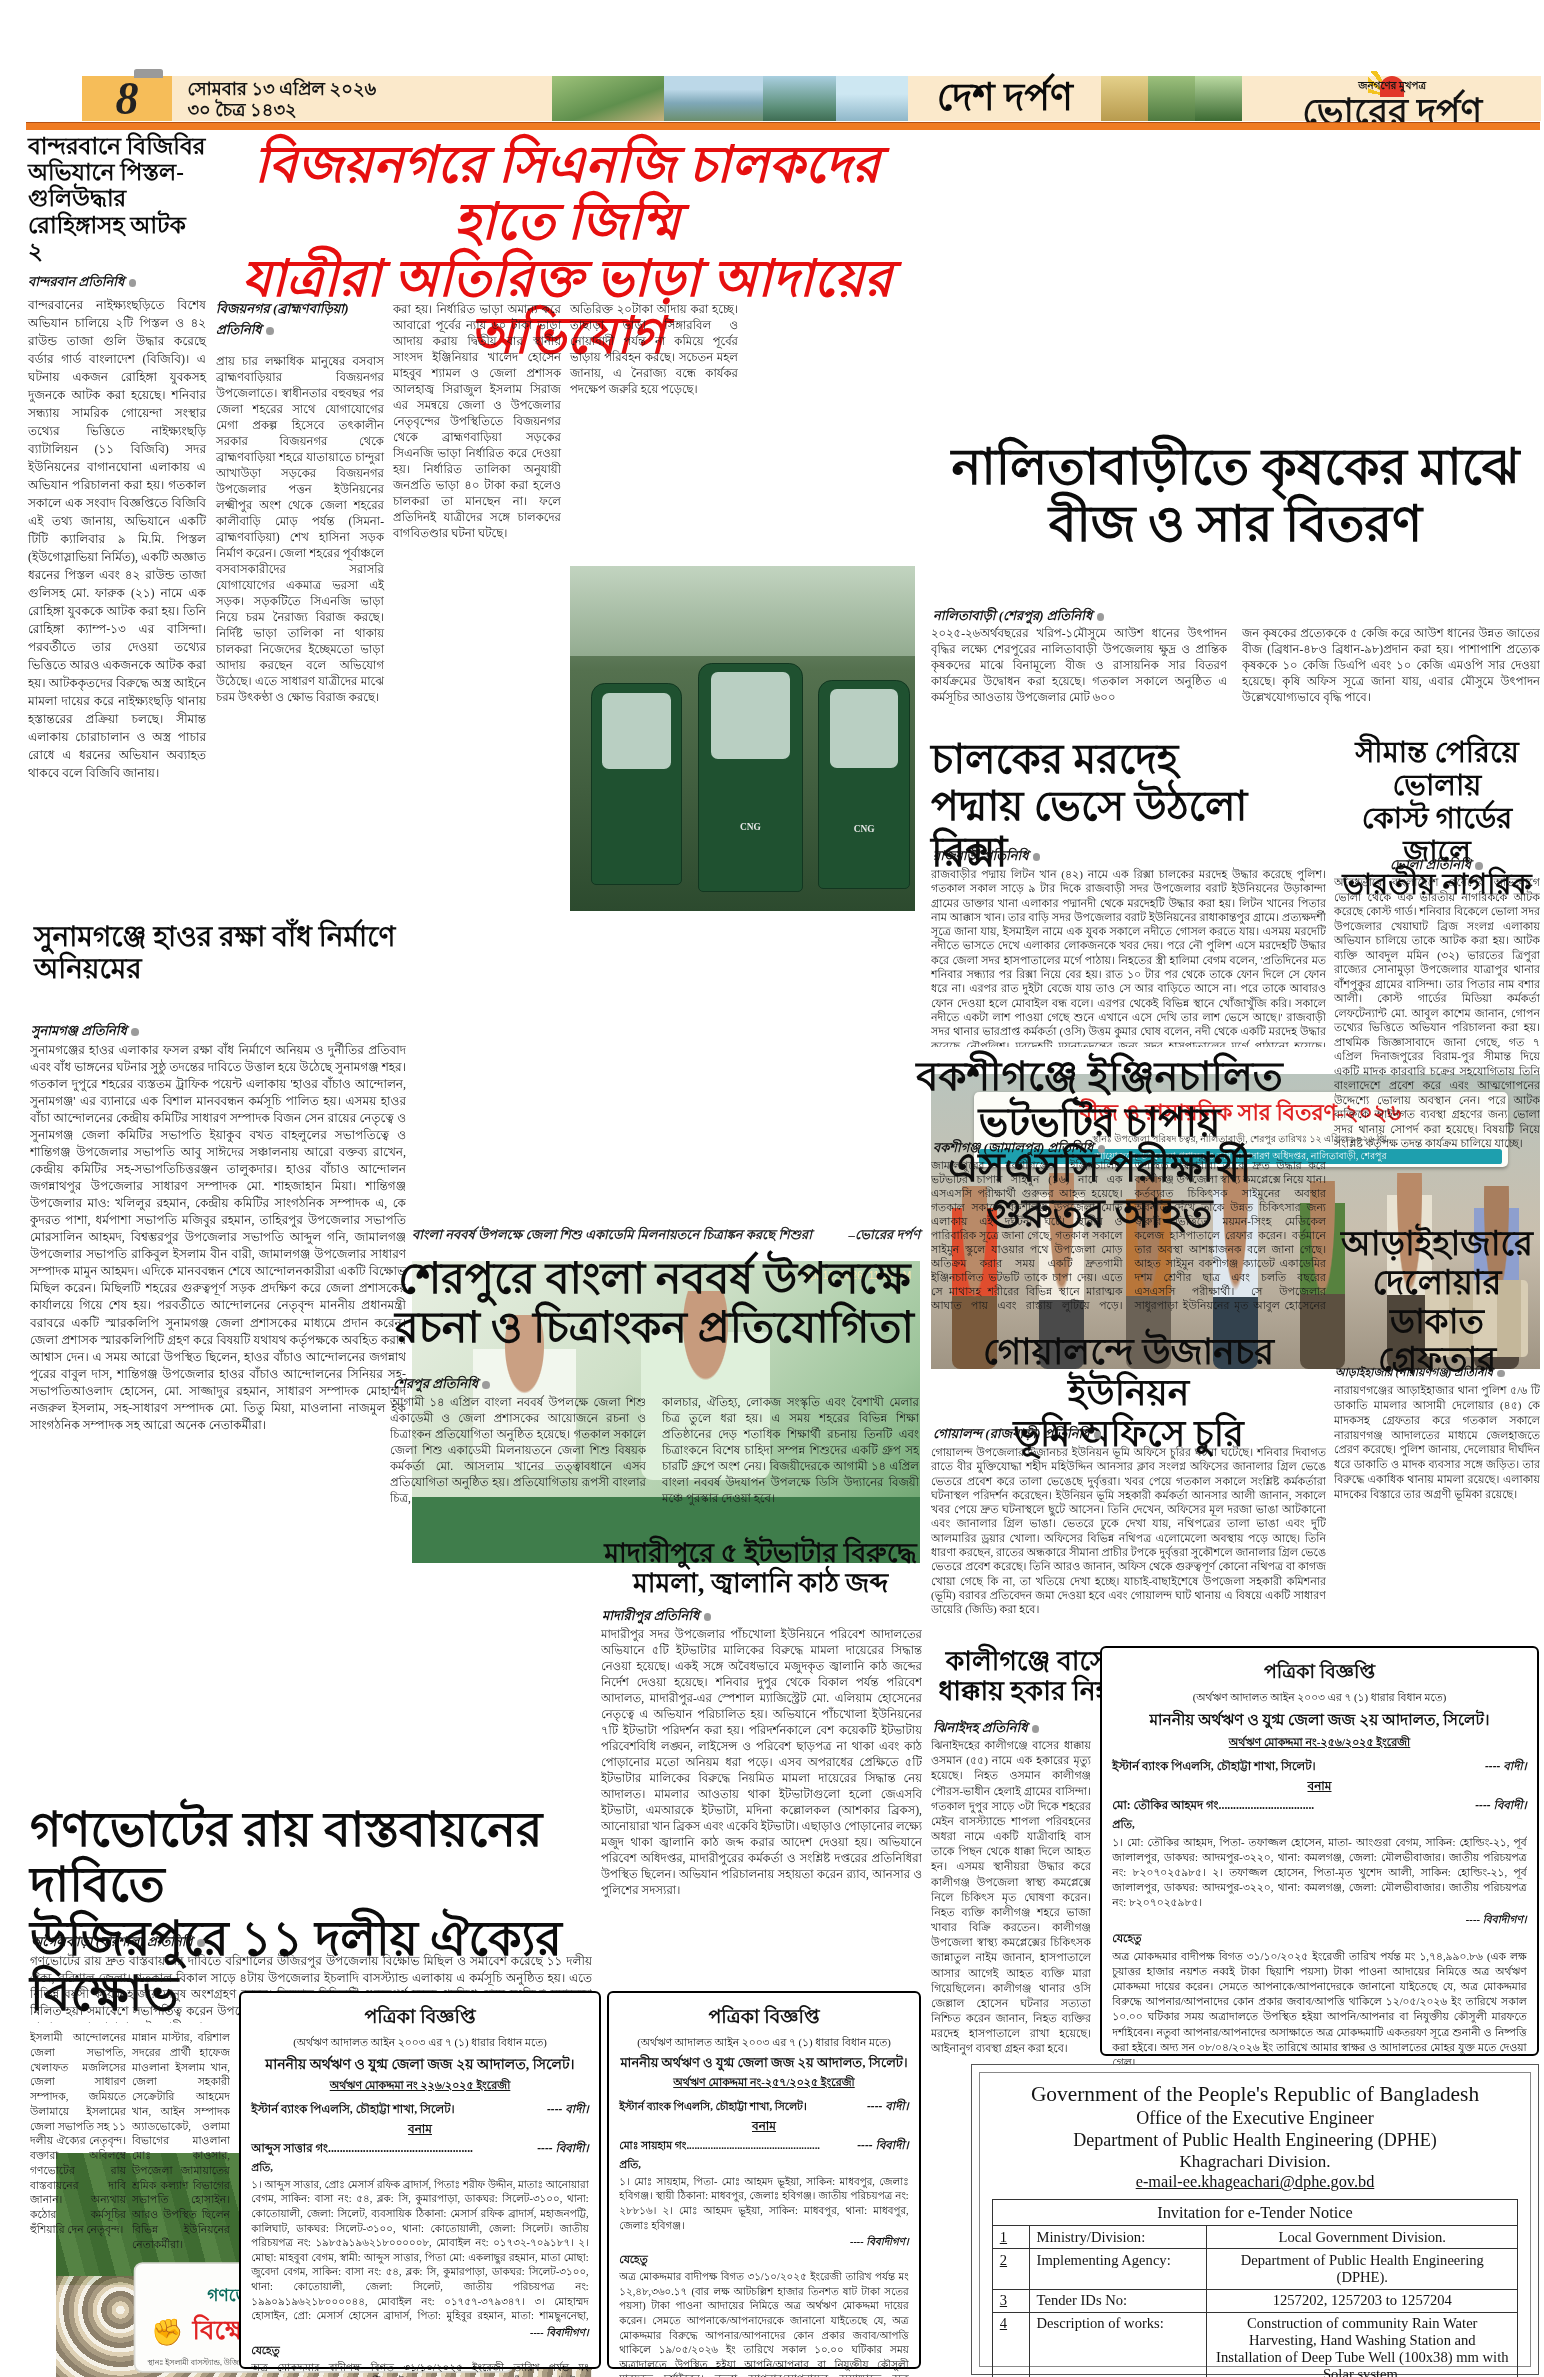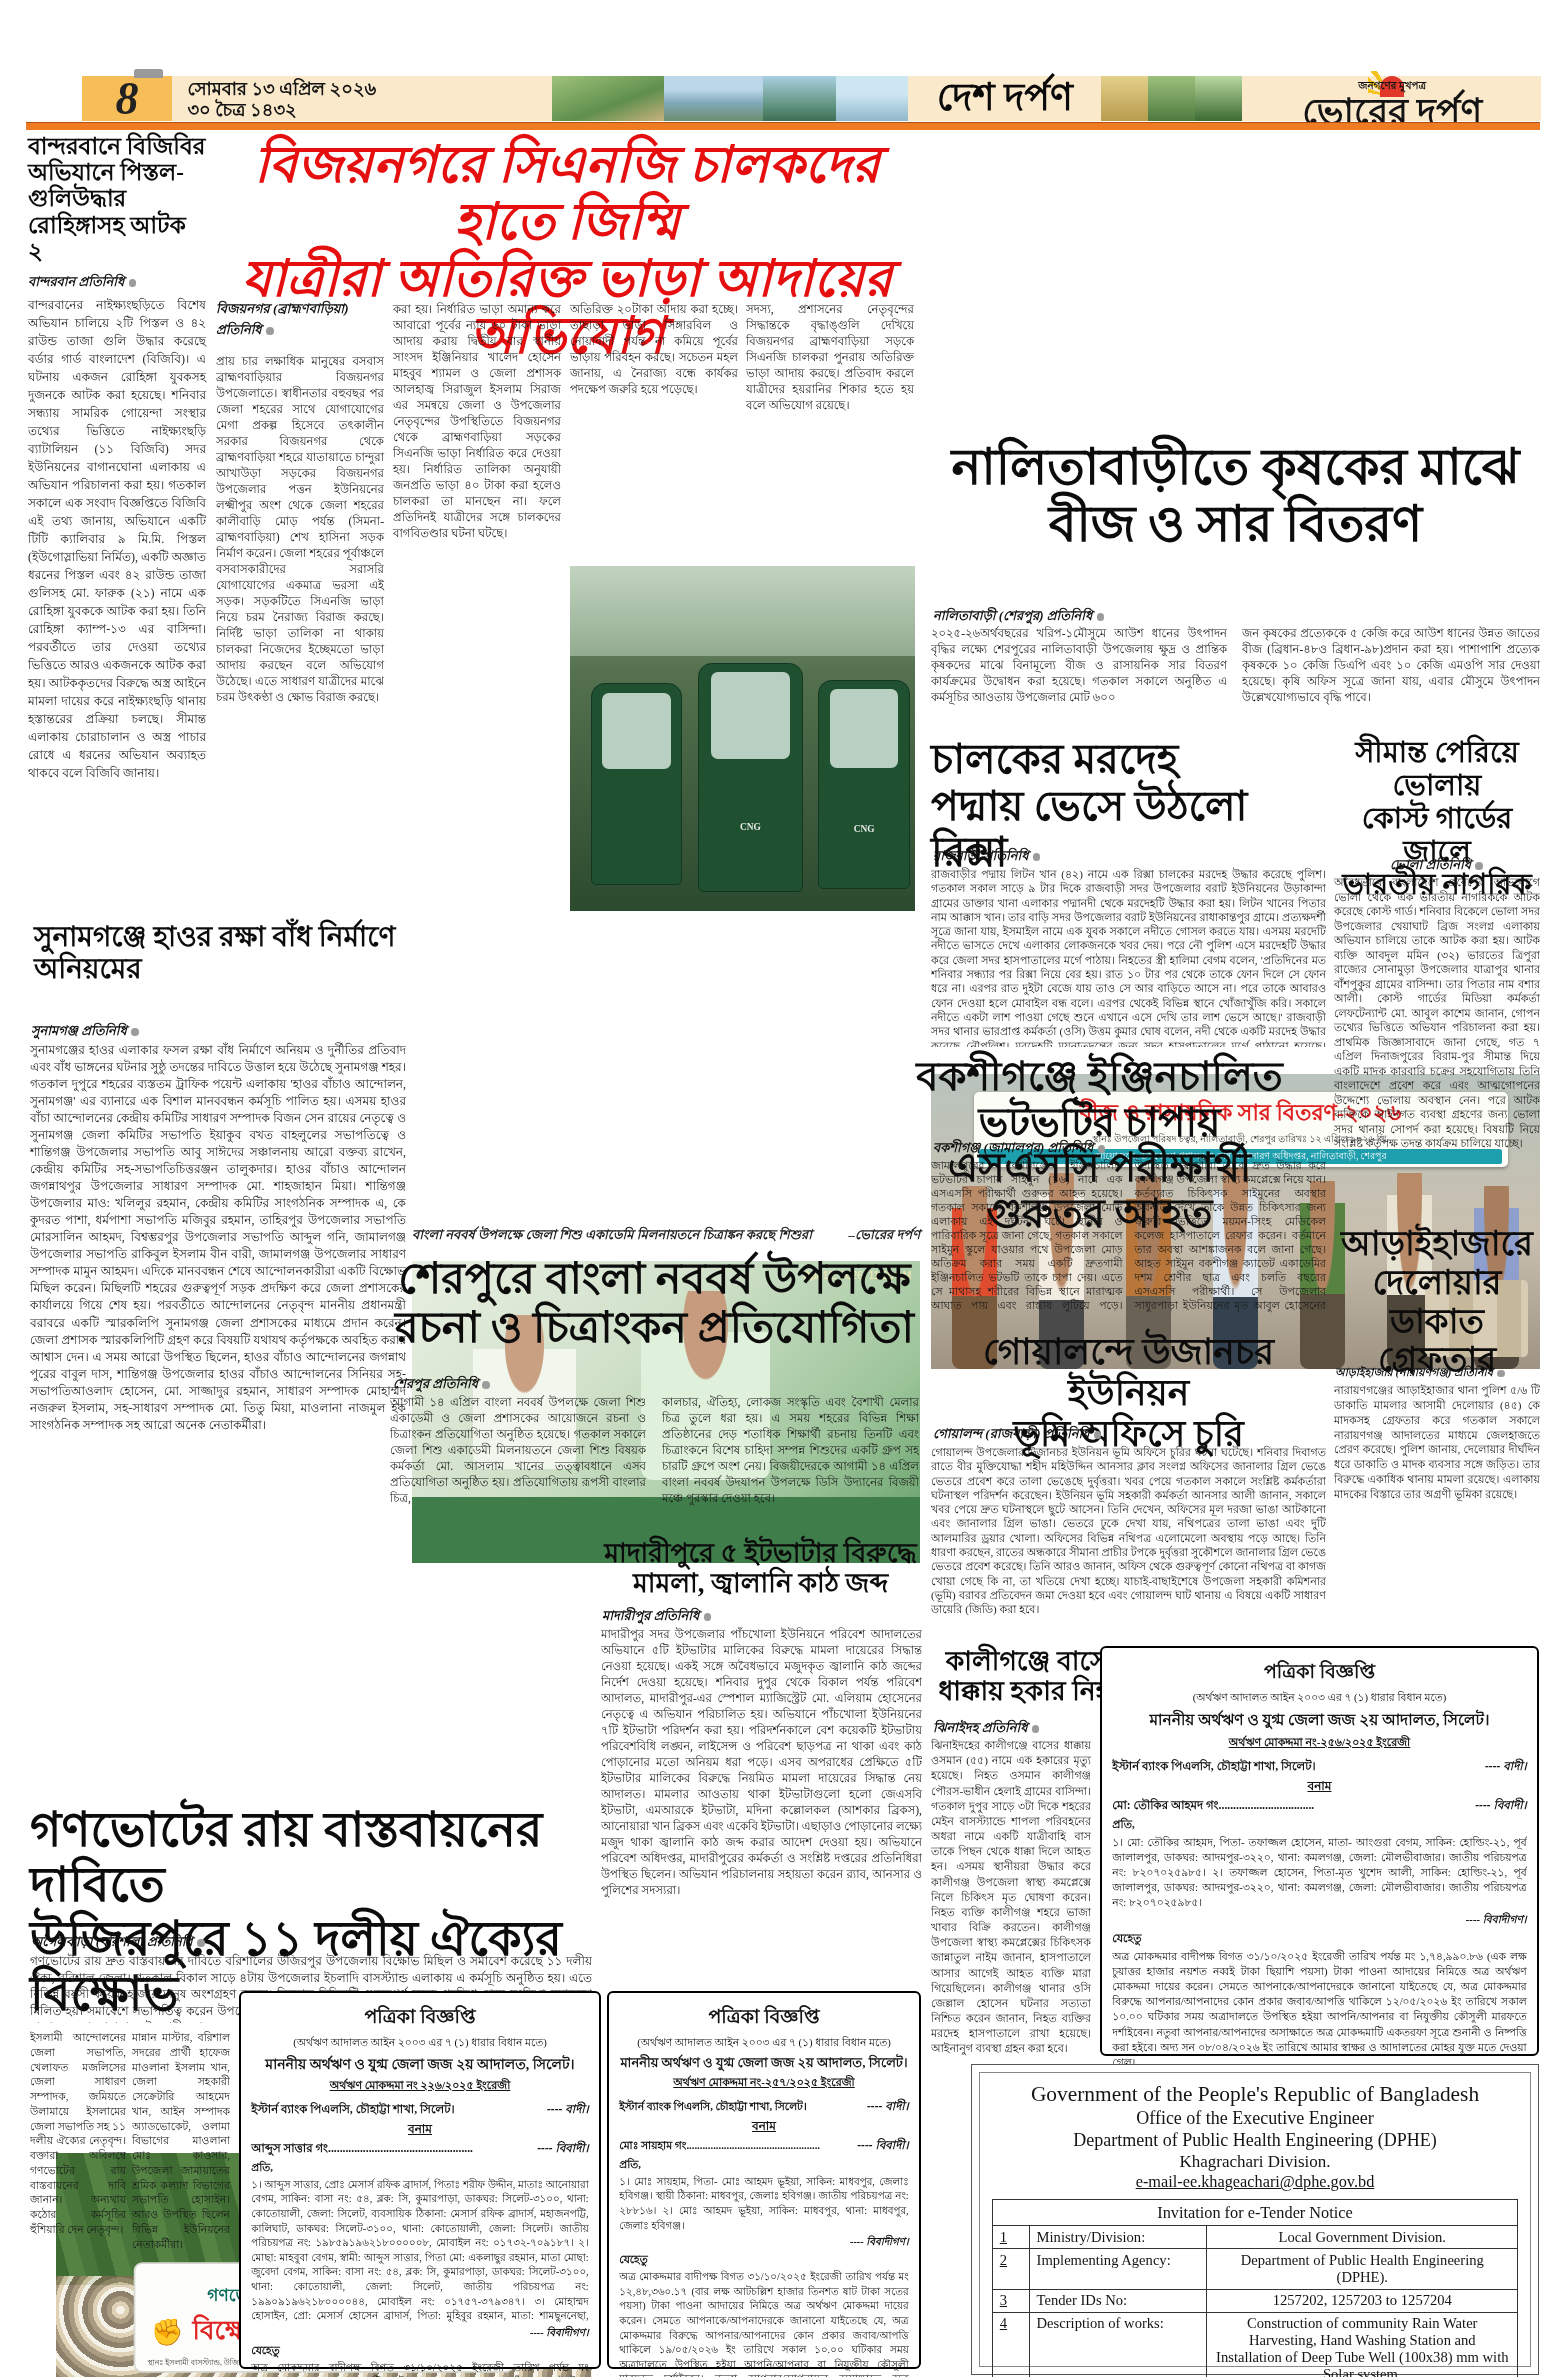--- a/index.html
+++ b/index.html
@@ -106,21 +106,20 @@
     <div>বিজয়নগরে সিএনজি চালকদের হাতে জিম্মি</div>
     <div>যাত্রীরা অতিরিক্ত ভাড়া আদায়ের অভিযোগ</div>
   </div>
 
   <div class="abs" style="left:216px;top:299px;width:168px;">
     <div class="byline" style="margin-bottom:13px;"><span>বিজয়নগর (ব্রাহ্মণবাড়িয়া) প্রতিনিধি</span><span class="dot"></span></div>
     <div class="body-txt">প্রায় চার লক্ষাধিক মানুষের বসবাস ব্রাহ্মণবাড়িয়ার বিজয়নগর উপজেলাতে। স্বাধীনতার বহুবছর পর জেলা শহরের সাথে যোগাযোগের মেগা প্রকল্প হিসেবে তৎকালীন সরকার বিজয়নগর থেকে ব্রাহ্মণবাড়িয়া শহরে যাতায়াতে চান্দুরা আখাউড়া সড়কের বিজয়নগর উপজেলার পত্তন ইউনিয়নের লক্ষ্মীপুর অংশ থেকে জেলা শহরের কালীবাড়ি মোড় পর্যন্ত (সিমনা-ব্রাহ্মণবাড়িয়া) শেখ হাসিনা সড়ক নির্মাণ করেন। জেলা শহরের পূর্বাঞ্চলে বসবাসকারীদের সরাসরি যোগাযোগের একমাত্র ভরসা এই সড়ক। সড়কটিতে সিএনজি ভাড়া নিয়ে চরম নৈরাজ্য বিরাজ করছে। নির্দিষ্ট ভাড়া তালিকা না থাকায় চালকরা নিজেদের ইচ্ছেমতো ভাড়া আদায় করছেন বলে অভিযোগ উঠেছে। এতে সাধারণ যাত্রীদের মাঝে চরম উৎকণ্ঠা ও ক্ষোভ বিরাজ করছে।</div>
   </div>
   <div class="abs body-txt" style="left:393px;top:302px;width:168px;">করা হয়। নির্ধারিত ভাড়া অমান্য করে আবারো পূর্বের ন্যায় ৬০ টাকা ভাড়া আদায় করায় দ্বিতীয় বার স্থানীয় সাংসদ ইঞ্জিনিয়ার খালেদ হোসেন মাহবুব শ্যামল ও জেলা প্রশাসক আলহাজ্ব সিরাজুল ইসলাম সিরাজ এর সমন্বয়ে জেলা ও উপজেলার নেতৃবৃন্দের উপস্থিতিতে বিজয়নগর থেকে ব্রাহ্মণবাড়িয়া সড়কের সিএনজি ভাড়া নির্ধারিত করে দেওয়া হয়। নির্ধারিত তালিকা অনুযায়ী জনপ্রতি ভাড়া ৪০ টাকা করা হলেও চালকরা তা মানছেন না। ফলে প্রতিদিনই যাত্রীদের সঙ্গে চালকদের বাগবিতণ্ডার ঘটনা ঘটছে।</div>
   <div class="abs body-txt" style="left:570px;top:302px;width:168px;">অতিরিক্ত ২০টাকা আদায় করা হচ্ছে। তাছাড়া ভাড়া সিঙ্গারবিল ও নোয়াবাদী পর্যন্ত না কমিয়ে পূর্বের ভাড়ায় পরিবহন করছে। সচেতন মহল জানায়, এ নৈরাজ্য বন্ধে কার্যকর পদক্ষেপ জরুরি হয়ে পড়েছে।</div>
-  <div class="abs body-txt" style="left:746px;top:302px;width:168px;">সদস্য, প্রশাসনের নেতৃবৃন্দের সিদ্ধান্তকে বৃদ্ধাঙ্গুলি দেখিয়ে বিজয়নগর ব্রাহ্মণবাড়িয়া সড়কে সিএনজি চালকরা পুনরায় অতিরিক্ত ভাড়া আদায় করছে। প্রতিবাদ করলে যাত্রীদের হয়রানির শিকার হতে হয় বলে অভিযোগ রয়েছে।</div>
 
   <div class="abs photo" style="left:570px;top:566px;width:345px;height:345px;background:linear-gradient(180deg,#8fa98f 0%,#55714f 30%,#2c4a2e 100%);">
     <div style="position:absolute;left:0;top:0;width:100%;height:26%;background:linear-gradient(180deg,#c2d4c0,#93ab90);"></div>
     <div class="cng-shape" style="left:6%;top:34%;width:26%;height:58%;">
         <span class="wind"></span>
       </div>
     <div class="cng-shape" style="left:37%;top:28%;width:30%;height:66%;">
         <span class="wind"></span>
         <span class="lbl">CNG</span>
       </div>

